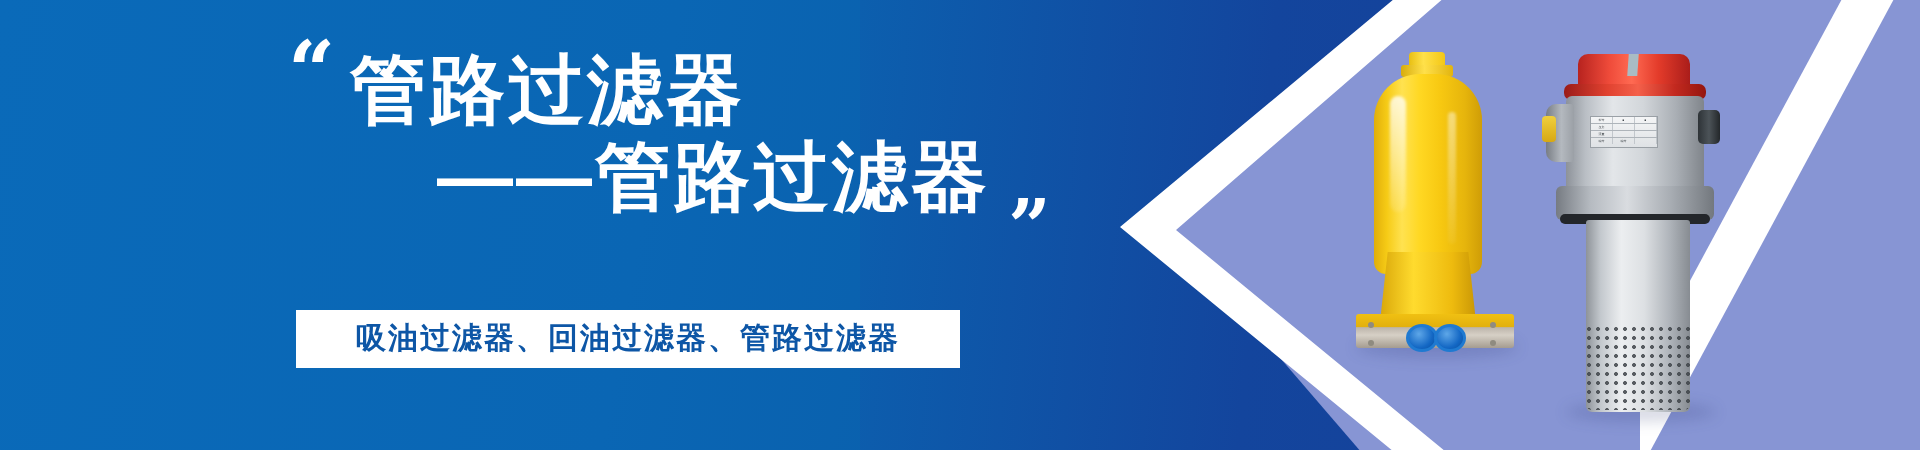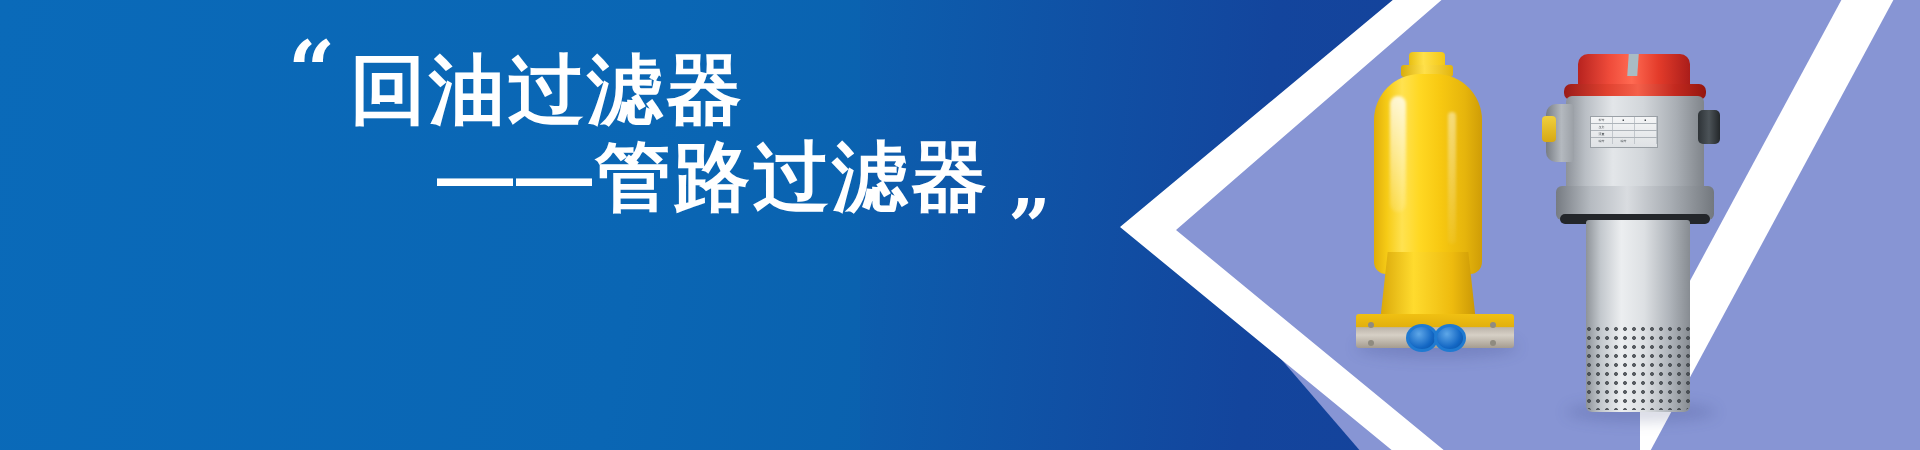--- a/index.html
+++ b/index.html
@@ -357,27 +357,30 @@
 <div id="banner">
 
   <div class="bg-base"></div>
   <div class="bg-right-wedge"></div>
   <div class="diamond-panel"></div>
   <div class="chevron-stroke"></div>
   <div class="chevron-stroke-right"></div>
 
   <div class="text-block">
     <div class="quote-open">“</div>
-    <div class="title-line title-line-1">回油过滤器</div>
+    <div class="title-line title-line-1">管路过滤器</div>
     <div class="title-line title-line-2">
       <span>——管路过滤器</span>
       <span class="quote-close">„</span>
     </div>
   </div>
 
+  <div class="subtitle-bar">
+    <div class="subtitle-text">吸油过滤器、回油过滤器、管路过滤器</div>
+  </div>
 
   <div class="shadow-soft" style="left:1356px; top:336px; width:162px; height:22px;"></div>
   <div class="product-yellow">
     <div class="py-neck"></div>
     <div class="py-collar"></div>
     <div class="py-body"></div>
     <div class="py-highlight"></div>
     <div class="py-highlight2"></div>
     <div class="py-skirt"></div>
     <div class="py-base"></div>

